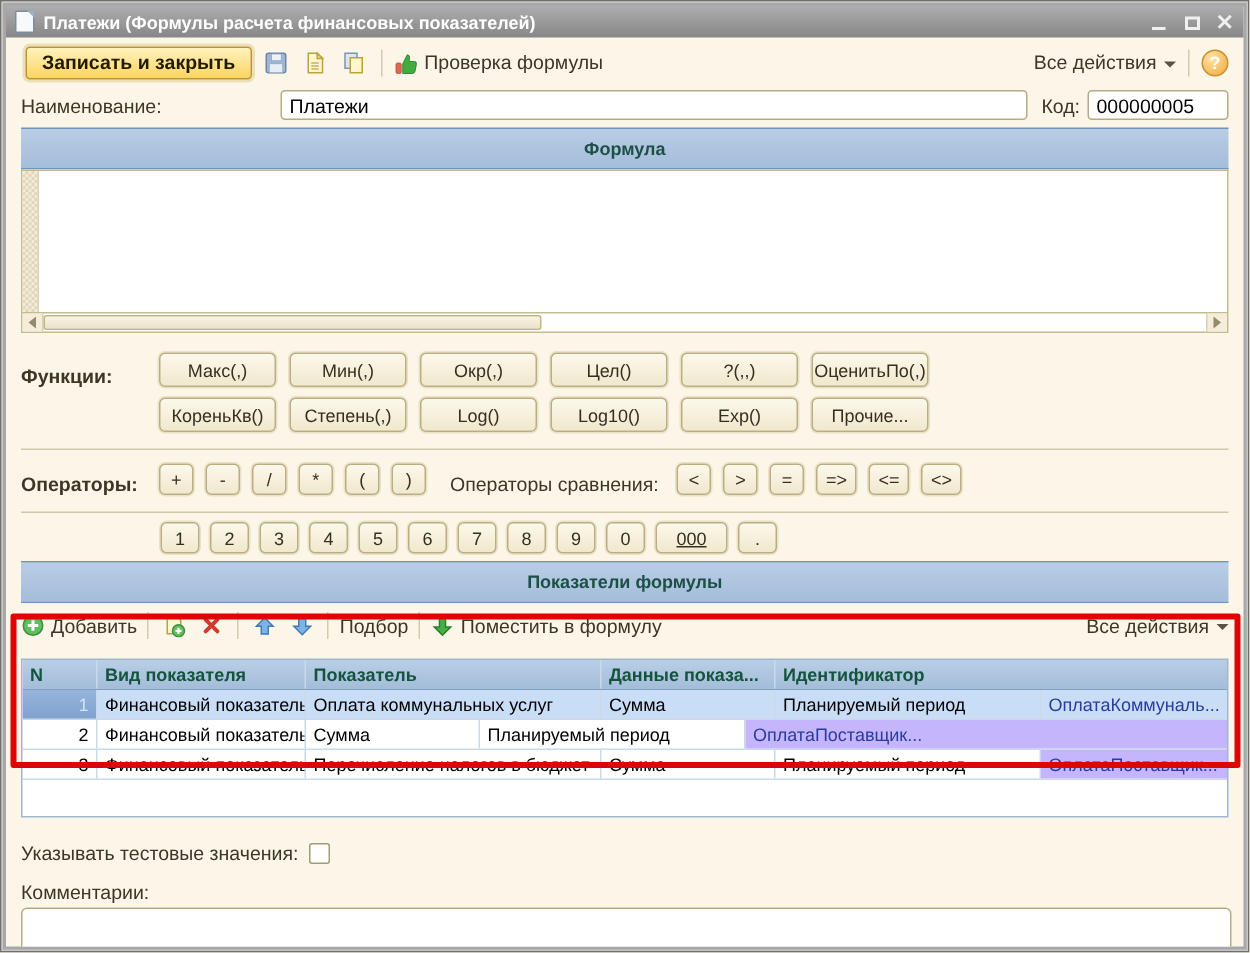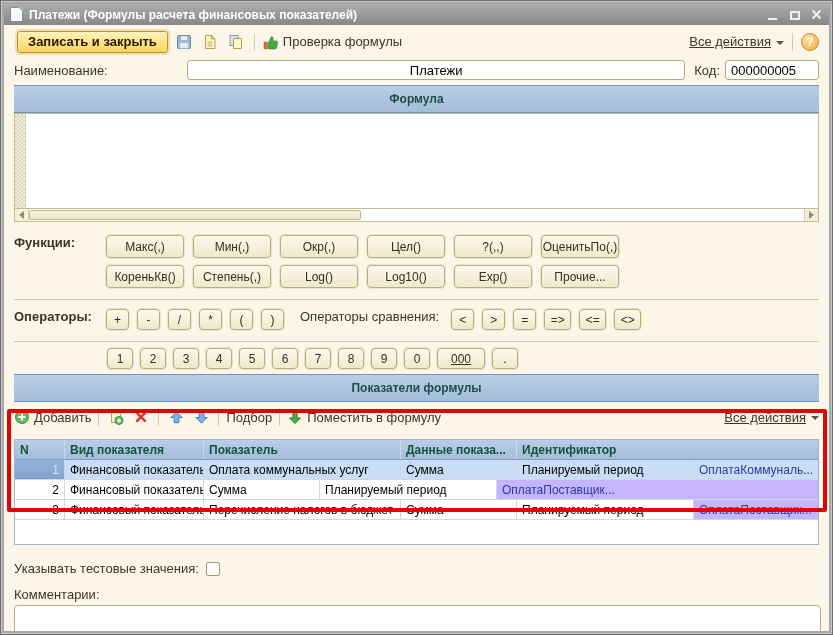--- a/index.html
+++ b/index.html
@@ -23,34 +23,34 @@
 
   
   .toolbar { display:flex; align-items:center; height:27px; gap:6px; font-size:13px; color:#3C3626; }
   .btn-primary { background:linear-gradient(#FFF2BC,#FBD561); border:1px solid #BC952F; border-radius:3px;
                  box-shadow:0 0 0 2px #EADFB6; font-weight:bold; font-size:13px; color:#221B00;
                  padding:2px 10px 3px; margin-left:3px; cursor:default; }
   .icon-btn { width:20px; height:20px; display:flex; align-items:center; justify-content:center; border-radius:3px; }
   .tool-sep { width:1px; height:18px; background:#D2CBB0; margin:0 2px; }
   .link-btn { display:flex; align-items:center; gap:4px; cursor:default; }
   .spacer { flex:1; }
-  .all-actions { display:flex; align-items:center; gap:5px; cursor:default;text-decoration:underline; }
+  .all-actions { display:flex; align-items:center; gap:5px; cursor:default; }
   .caret { width:0; height:0; border-left:4px solid transparent; border-right:4px solid transparent;
            border-top:4px solid #5A5340; margin-top:2px; }
   .help-circle { width:18px; height:18px; border-radius:50%;
                  background:radial-gradient(circle at 35% 30%, #FFE3A6, #EFA93B);
                  border:1px solid #C98F2B; color:#FFFFFF; font-weight:bold; font-size:12px;
                  display:flex; align-items:center; justify-content:center; }
 
   
   .field-row { display:flex; align-items:center; margin-top:5px; height:20px; font-size:13px; color:#3C3626; }
   .lbl-name { width:174px; }
   .input { background:#FFFFFF; border:1px solid #B6AC83; border-radius:3px; height:20px;
            padding:0 5px; font-size:13px; color:#000; font-family:"Liberation Sans",sans-serif; }
-  .inp-name { width:501px;text-align:center; }
+  .inp-name { width:501px; }
   .lbl-code { margin-left:9px; margin-right:5px; }
   .inp-code { width:94px; }
 
   .section-header { margin-top:5px; height:28px; background:linear-gradient(#B9CDE5,#A4BDDA);
                     border-top:1px solid #6F94BC; border-bottom:1px solid #6F94BC;
                     color:#1C4F46; font-weight:bold; font-size:12px;
                     display:flex; align-items:center; justify-content:center; }
 
   
   .editor { height:95px; background:#FFFFFF; border:1px solid #C5BB90; border-bottom:none; display:flex; }
@@ -62,21 +62,21 @@
   .hscroll { height:14px; border:1px solid #C5BB90; background:#FFFFFF; display:flex; align-items:stretch; }
   .scroll-btn { width:14px; background:#F3EDDA; display:flex; align-items:center; justify-content:center; flex:0 0 auto; }
   .scroll-btn.left { border-right:1px solid #DAD2B2; }
   .scroll-btn.right { border-left:1px solid #DAD2B2; margin-left:auto; }
   .tri-l { width:0;height:0;border-top:4px solid transparent;border-bottom:4px solid transparent;border-right:5px solid #938C6C; }
   .tri-r { width:0;height:0;border-top:4px solid transparent;border-bottom:4px solid transparent;border-left:5px solid #938C6C; }
   .scroll-thumb { width:332px; margin:1px 0; background:linear-gradient(#F8F3E2,#EBE3C8);
                   border:1px solid #C0B58A; border-radius:2px; }
 
   
-  .frow { display:flex; align-items:flex-start; font-size:13px; color:#3C3626; }
+  .frow { display:flex; align-items:flex-end; font-size:13px; color:#3C3626; }
   .frow .rowlabel { width:92px; font-weight:bold; }
   .fbtn { width:78px; height:23px; margin-right:9px; display:flex; align-items:center; justify-content:center;
           background:linear-gradient(#FCF8EA,#F0E8CE); border:1px solid #B9AE82; border-radius:4px;
           box-shadow:0 0 0 1px #EAE2C6; font-size:12px; color:#34301E; cursor:default; }
   .row-funcs1 { margin-top:13px; }
   .row-funcs2 { margin-top:7px; }
   .divider { height:1px; background:#CFC8AC; margin-top:11px; }
   .row-ops { margin-top:9px; }
   .row-ops .rowlabel { width:92px; }
   .opbtn { width:23px; height:21px; margin-right:8px; display:flex; align-items:center; justify-content:center;

